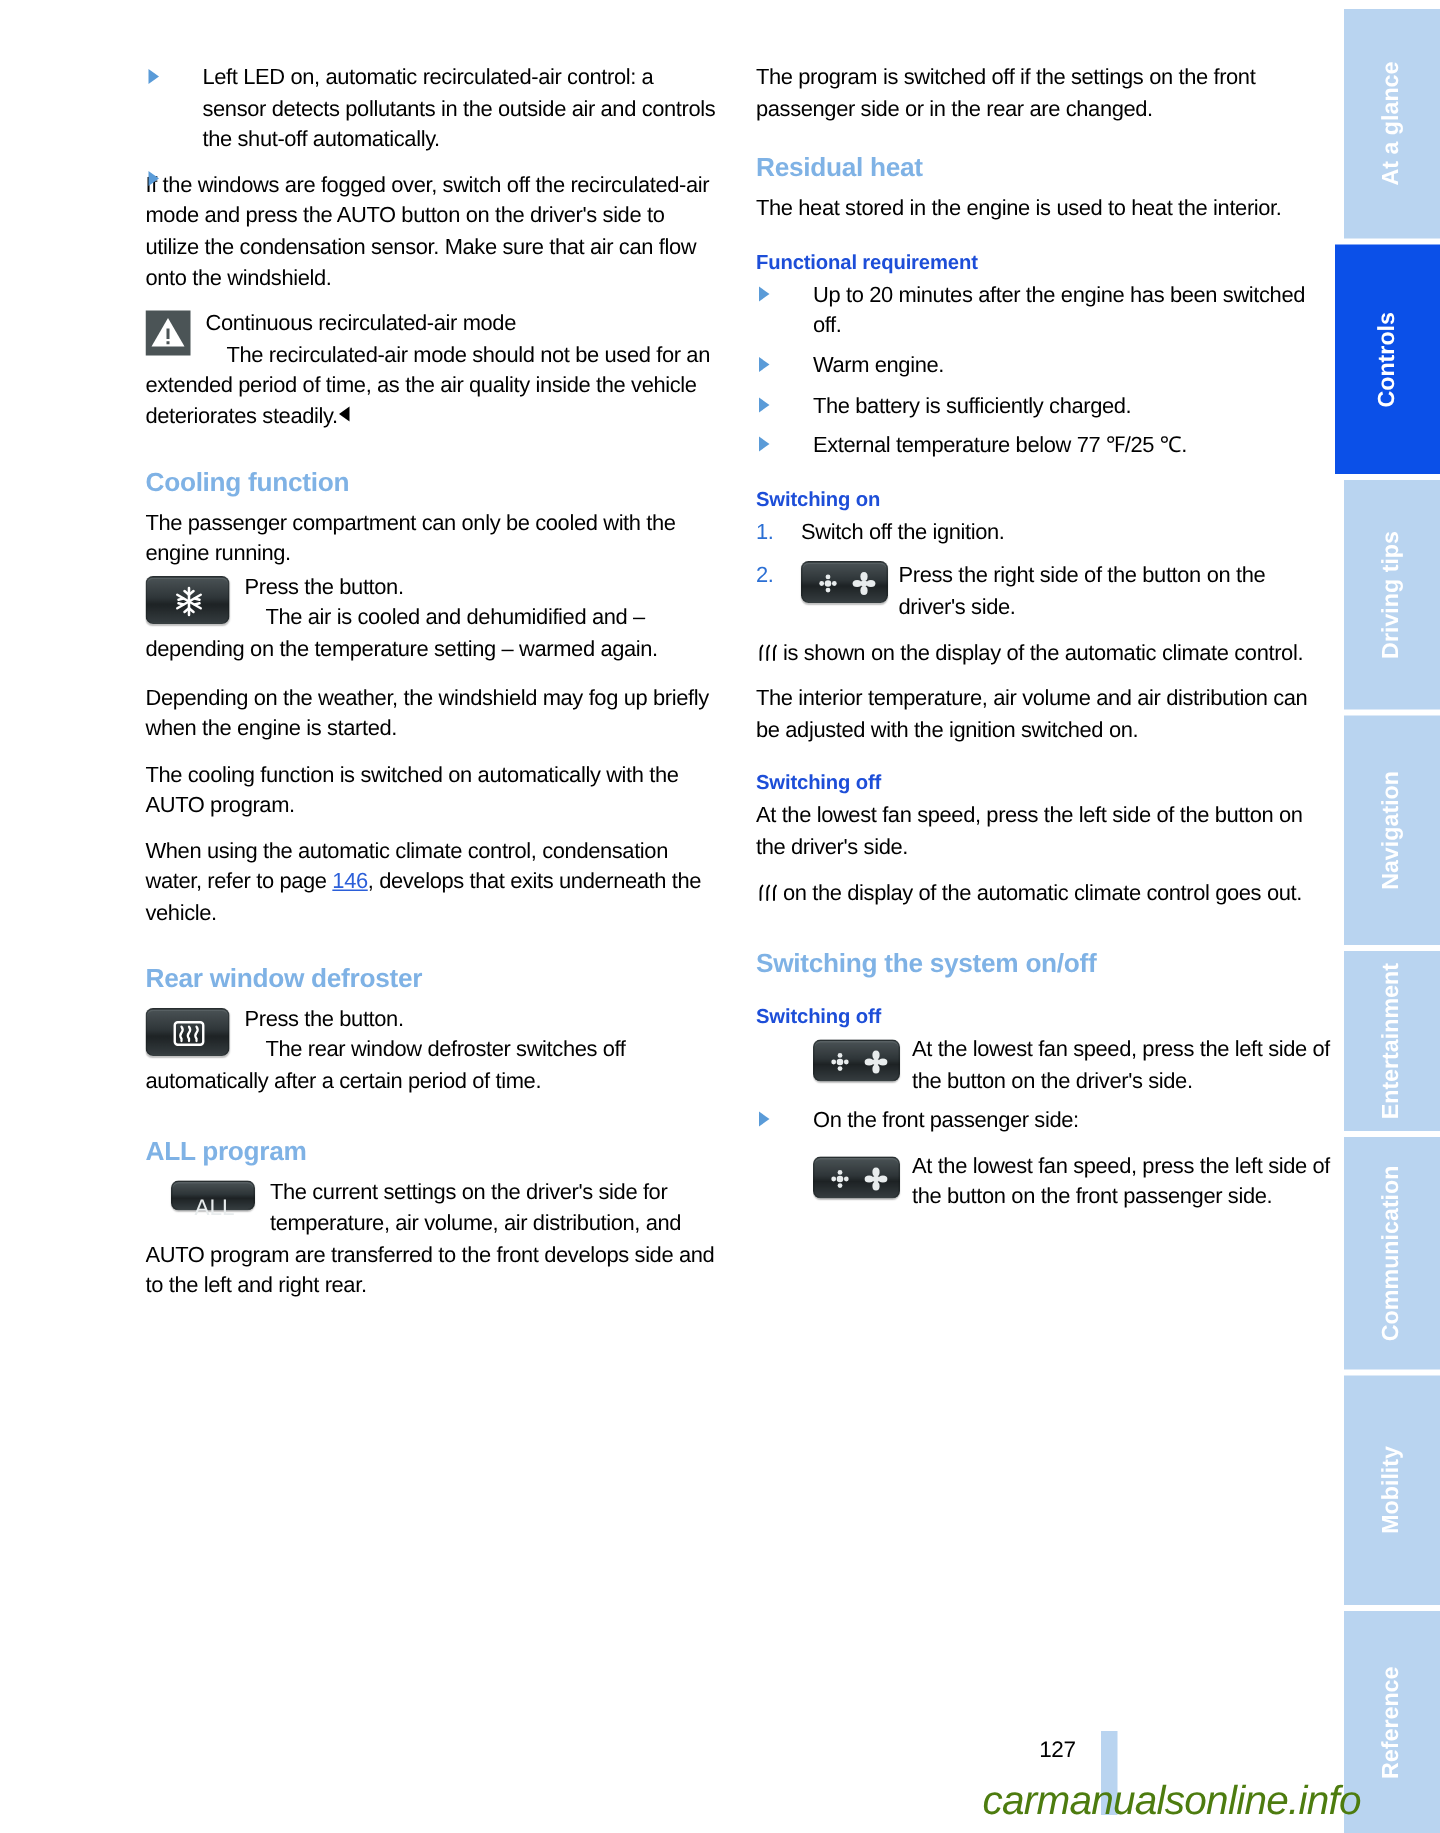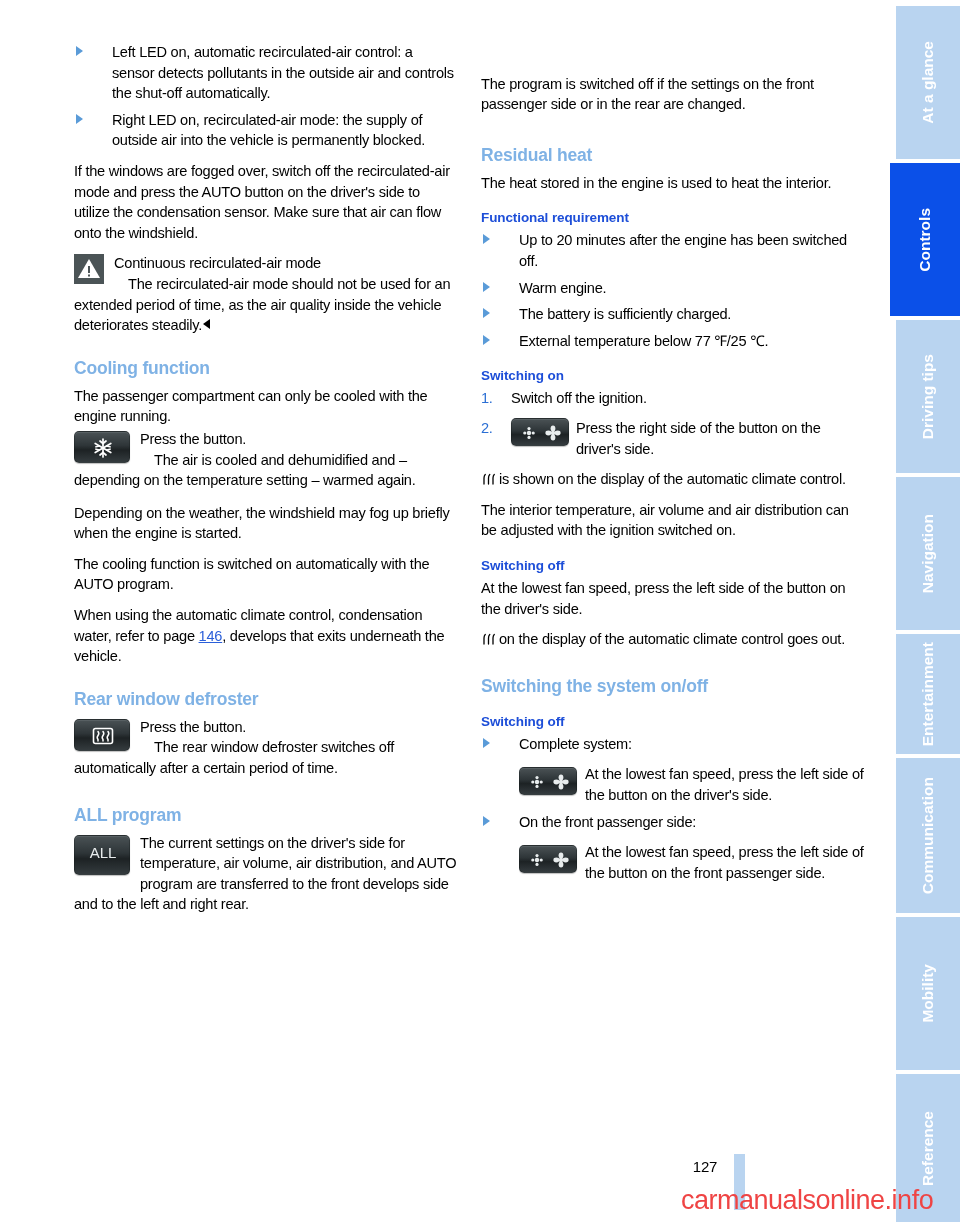--- a/index.html
+++ b/index.html
@@ -13,26 +13,25 @@
   }
   .page {
     position: relative;
     width: 960px; height: 1222px;
     background: #ffffff;
   }
 
   
   .columns {
     position: absolute;
-    left: 74px;
+    left: 97px;
     top: 42px;
     width: 790px;
     display: flex;
     gap: 24px;
-    align-items: center;
   }
   .col { width: 383px; }
 
   
   .h2 {
     color: #7fb2e5;
     font-size: 17.5px;
     font-weight: bold;
     margin: 22px 0 7px 0;
     letter-spacing: -0.2px;
@@ -192,45 +191,45 @@
     position: absolute;
     left: 236px;
     top: 1192px;
     font-size: 13.6px;
     color: #000;
     letter-spacing: -0.2px;
     white-space: nowrap;
   }
   .watermark {
     position: absolute;
-    left: 681px;
+    left: 655px;
     top: 1185px;
     font-size: 27px;
-    color: #ef4444;
+    color: #4d7c0f;
     letter-spacing: -0.5px;
     white-space: nowrap;
+    font-style: italic;
   }
 </style>
 </head>
 <body>
 
 <div class="page">
 
   <div class="columns">
 
     <div class="col">
 
       <ul class="bullets">
         <li>
           <span class="tri"></span>
           <span>Left LED on, automatic recirculated-air control: a sensor detects pollutants in the outside air and controls the shut-off automatically.</span>
         </li>
         <li>
           <span class="tri"></span>
-          <span>Right LED on, recirculated-air mode: the supply of outside air into the vehicle is permanently blocked.</span>
         </li>
       </ul>
 
       <p class="body">If the windows are fogged over, switch off the recirculated-air mode and press the AUTO button on the driver's side to utilize the condensation sensor. Make sure that air can flow onto the windshield.</p>
 
       <div class="figblock">
         <div class="warn-icon">
           <svg width="24" height="24" viewBox="0 0 24 24">
             <polygon points="12,2 23,21 1,21" fill="#ffffff"></polygon>
             <rect x="11" y="9" width="2" height="7" fill="#4b5456"></rect>
@@ -283,35 +282,35 @@
             </g>
           </svg>
         </span>
         <p>Press the button.</p>
         <p style="text-indent:14px;">The rear window defroster switches off automatically after a certain period of time.</p>
       </div>
 
       <div class="h2" style="margin-top:26px;">ALL program</div>
 
       <div class="figblock">
-        <span class="btn-key float-key" style="width:56px;height:40px;">
+        <span class="btn-key float-key" style="width:56px;height:20px;margin-left:17px;">
           <svg width="56" height="32" viewBox="0 0 56 32">
             <text x="28" y="22" text-anchor="middle" fill="#e8eced" font-family="Liberation Sans, sans-serif" font-size="15" font-weight="normal">ALL</text>
           </svg>
         </span>
         <p>The current settings on the driver's side for temperature, air volume, air distribution, and AUTO program are transferred to the front develops side and to the left and right rear.</p>
       </div>
 
     </div>
 
     <div class="col">
 
       <p class="body">The program is switched off if the settings on the front passenger side or in the rear are changed.</p>
 
-      <div class="h2" style="margin-top:30px;">Residual heat</div>
+      <div class="h2" style="margin-top:18px;">Residual heat</div>
       <p class="body">The heat stored in the engine is used to heat the interior.</p>
 
       <div class="h3">Functional requirement</div>
       <ul class="bullets">
         <li>
           <span class="tri"></span>
           <span>Up to 20 minutes after the engine has been switched off.</span>
         </li>
         <li>
           <span class="tri"></span>
@@ -373,24 +372,46 @@
               <g stroke="#000" stroke-width="1.3" fill="none" stroke-linecap="round">
                 <path d="M3 12 V6 q0-2.2 1.3-3.6"></path>
                 <path d="M7.5 12 V6 q0-2.2 1.3-3.6"></path>
                 <path d="M12 12 V6 q0-2.2 1.3-3.6"></path>
               </g>
             </svg></span><span>on the display of the automatic climate control goes out.</span></p>
 
       <div class="h2" style="margin-top:26px;">Switching the system on/off</div>
       <div class="h3">Switching off</div>
 
-      <ul class="bullets">
+      <div class="figblock sub-indent">
+        <span class="btn-key float-key" style="width:58px;height:28px;margin:3px 8px 0 0;">
+          <svg width="58" height="28" viewBox="0 0 58 28">
+            <g fill="#e8eced">
+              <circle cx="17" cy="14" r="2.2"></circle>
+              <circle cx="17" cy="9.6" r="1.6"></circle>
+                <circle cx="17" cy="18.4" r="1.6"></circle>
+              <circle cx="12.8" cy="14" r="1.6"></circle>
+                <circle cx="21.2" cy="14" r="1.6"></circle>
+            </g>
+            <g fill="#e8eced">
+              <circle cx="41" cy="14" r="2.2"></circle>
+              <ellipse cx="41" cy="9.4" rx="2.4" ry="3"></ellipse>
+              <ellipse cx="41" cy="18.6" rx="2.4" ry="3"></ellipse>
+              <ellipse cx="36.4" cy="14" rx="3" ry="2.4"></ellipse>
+              <ellipse cx="45.6" cy="14" rx="3" ry="2.4"></ellipse>
+            </g>
+          </svg>
+        </span>
+        <p>At the lowest fan speed, press the left side of the button on the driver's side.</p>
+      </div>
+
+      <ul class="bullets" style="margin-top:6px;">
         <li style="margin-bottom:2px;">
           <span class="tri"></span>
-          <span>Complete system:</span>
+          <span>On the front passenger side:</span>
         </li>
       </ul>
       <div class="figblock sub-indent">
         <span class="btn-key float-key" style="width:58px;height:28px;margin:3px 8px 0 0;">
           <svg width="58" height="28" viewBox="0 0 58 28">
             <g fill="#e8eced">
               <circle cx="17" cy="14" r="2.2"></circle>
               <circle cx="17" cy="9.6" r="1.6"></circle>
                 <circle cx="17" cy="18.4" r="1.6"></circle>
               <circle cx="12.8" cy="14" r="1.6"></circle>
@@ -398,48 +419,20 @@
             </g>
             <g fill="#e8eced">
               <circle cx="41" cy="14" r="2.2"></circle>
               <ellipse cx="41" cy="9.4" rx="2.4" ry="3"></ellipse>
               <ellipse cx="41" cy="18.6" rx="2.4" ry="3"></ellipse>
               <ellipse cx="36.4" cy="14" rx="3" ry="2.4"></ellipse>
               <ellipse cx="45.6" cy="14" rx="3" ry="2.4"></ellipse>
             </g>
           </svg>
         </span>
-        <p>At the lowest fan speed, press the left side of the button on the driver's side.</p>
-      </div>
-
-      <ul class="bullets" style="margin-top:6px;">
-        <li style="margin-bottom:2px;">
-          <span class="tri"></span>
-          <span>On the front passenger side:</span>
-        </li>
-      </ul>
-      <div class="figblock sub-indent">
-        <span class="btn-key float-key" style="width:58px;height:28px;margin:3px 8px 0 0;">
-          <svg width="58" height="28" viewBox="0 0 58 28">
-            <g fill="#e8eced">
-              <circle cx="17" cy="14" r="2.2"></circle>
-              <circle cx="17" cy="9.6" r="1.6"></circle>
-                <circle cx="17" cy="18.4" r="1.6"></circle>
-              <circle cx="12.8" cy="14" r="1.6"></circle>
-                <circle cx="21.2" cy="14" r="1.6"></circle>
-            </g>
-            <g fill="#e8eced">
-              <circle cx="41" cy="14" r="2.2"></circle>
-              <ellipse cx="41" cy="9.4" rx="2.4" ry="3"></ellipse>
-              <ellipse cx="41" cy="18.6" rx="2.4" ry="3"></ellipse>
-              <ellipse cx="36.4" cy="14" rx="3" ry="2.4"></ellipse>
-              <ellipse cx="45.6" cy="14" rx="3" ry="2.4"></ellipse>
-            </g>
-          </svg>
-        </span>
         <p>At the lowest fan speed, press the left side of the button on the front passenger side.</p>
       </div>
 
     </div>
   </div>
 
   <div class="rail">
     <div class="tab" style="top:6px;   height:153px;">
         <span>At a glance</span>
       </div>

